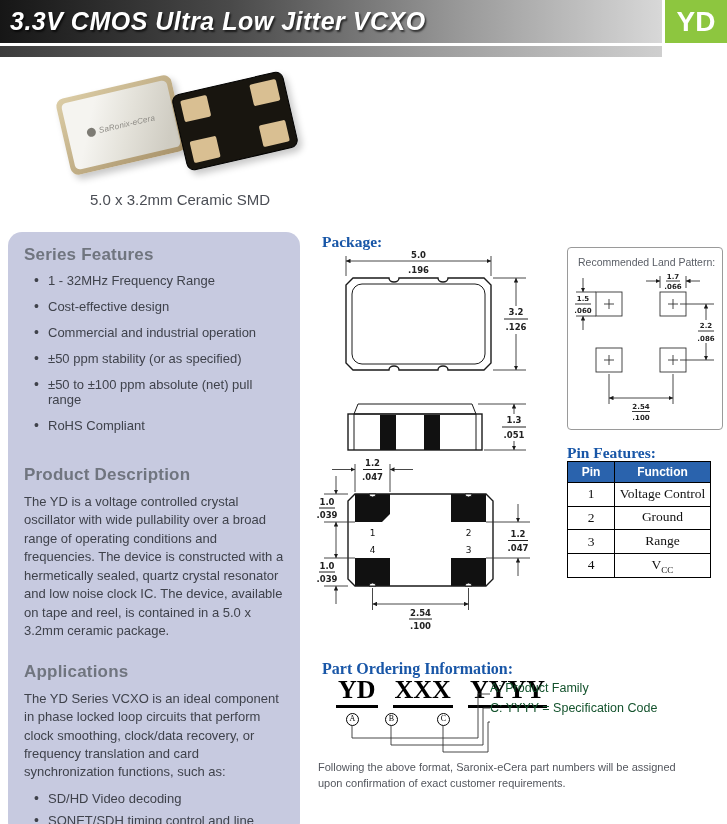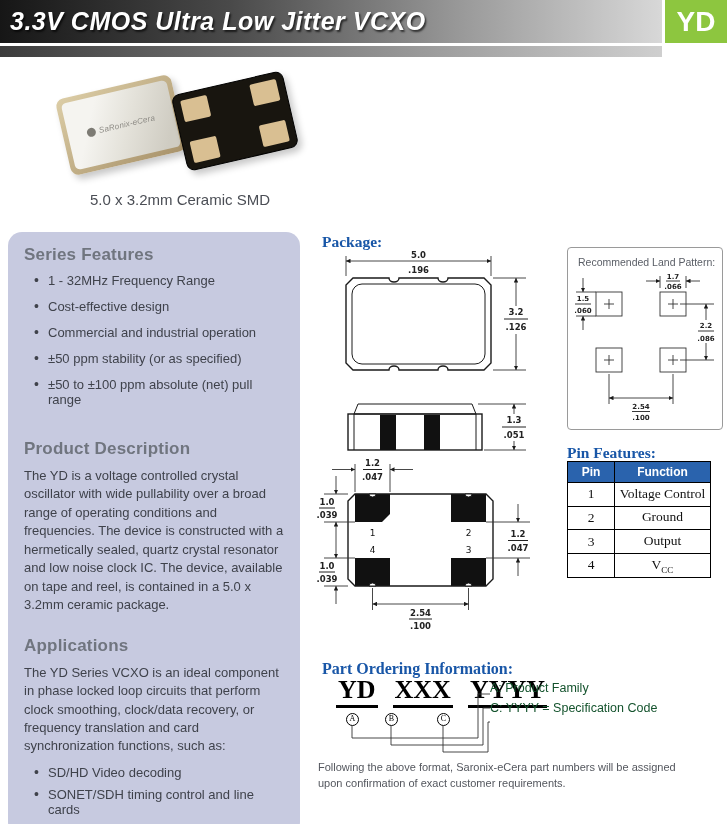--- a/index.html
+++ b/index.html
@@ -113,20 +113,21 @@
 
   <div class="panel">
     <div class="sect">
       <h2>Series Features</h2>
       <ul>
         <li>1 - 32MHz Frequency Range</li>
         <li>Cost-effective design</li>
         <li>Commercial and industrial operation</li>
         <li>±50 ppm stability (or as specified)</li>
         <li>±50  to ±100 ppm absolute (net) pull range</li>
+        <li>RoHS Compliant</li>
       </ul>
     </div>
     <div class="gap"></div>
     <div class="sect">
       <h2>Product Description</h2>
       <p>The YD is a voltage controlled crystal oscillator with wide pullability over a broad range of operating conditions and frequencies.  The device is constructed with a hermetically sealed, quartz crystal resonator and low noise clock IC.  The device, available on tape and reel, is contained in a 5.0 x 3.2mm ceramic package.</p>
     </div>
     <div class="gap"></div>
     <div class="sect">
       <h2>Applications</h2>
@@ -308,21 +309,21 @@
     <tr>
       <td class="c1">1</td>
       <td><span>Voltage Control</span><sub></sub></td>
     </tr>
     <tr>
       <td class="c1">2</td>
       <td><span>Ground</span><sub></sub></td>
     </tr>
     <tr>
       <td class="c1">3</td>
-      <td><span>Output</span><sub></sub></td>
+      <td><span>Range</span><sub></sub></td>
     </tr>
     <tr>
       <td class="c1">4</td>
       <td><span>V</span><sub>CC</sub></td>
     </tr>
   </tbody>
     </table>
 
   <div class="blue-h" style="left:322px;top:660px;font-size:16px;">Part Ordering Information:</div>
   <div class="code-row">

